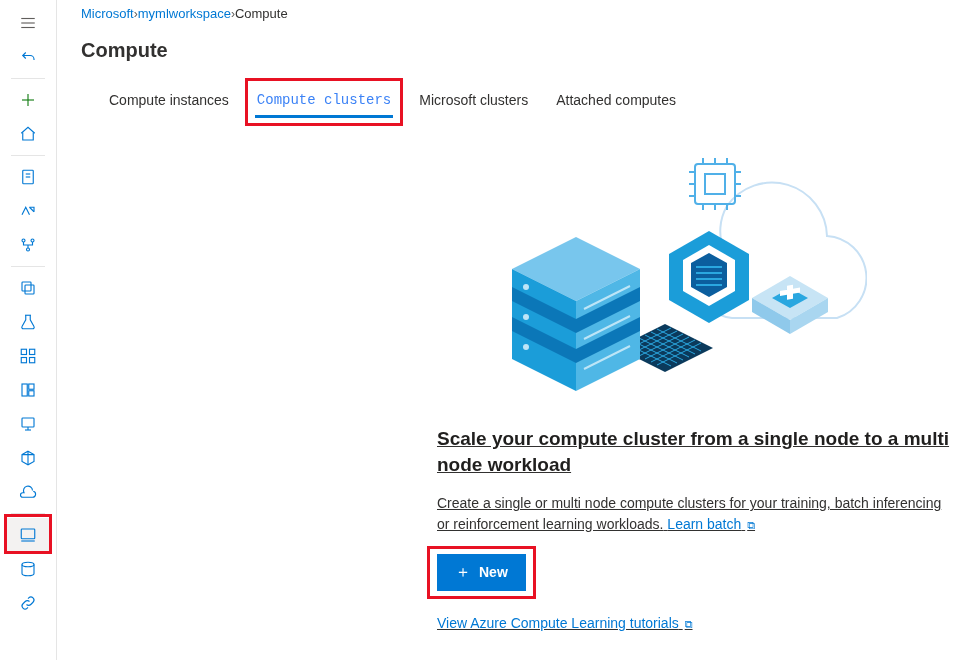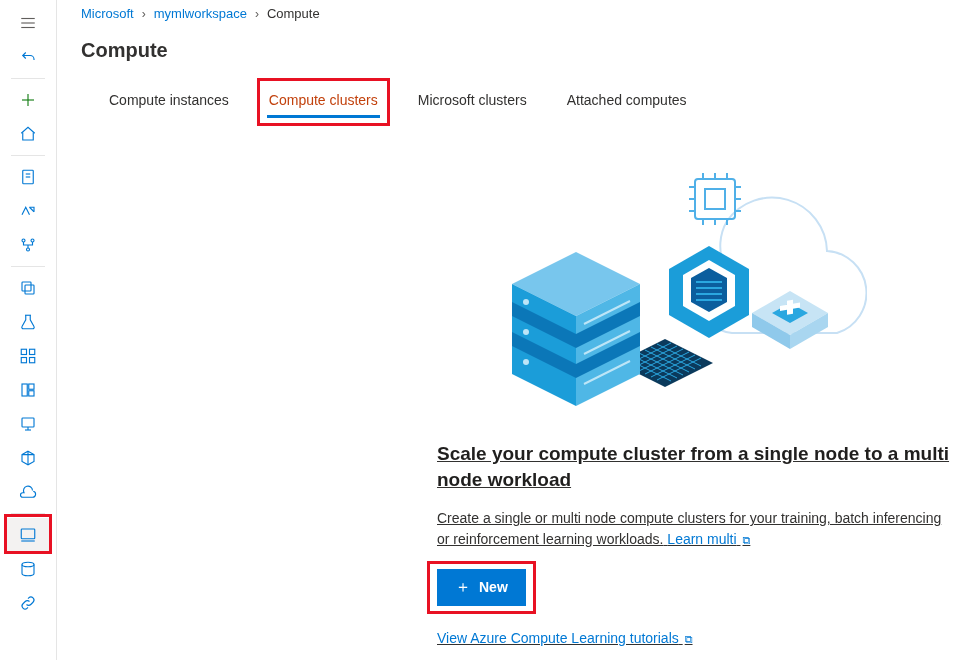--- a/index.html
+++ b/index.html
@@ -60,51 +60,52 @@
   padding-left: 24px;
   padding-top: 6px;
   display: flex;
   flex-direction: column;
 }
 
 
 .breadcrumb {
   display: flex;
   align-items: center;
-  gap: 8px;
+  gap: 0;
   font-size: 13px;
   margin-bottom: 18px;
 }
 .breadcrumb a { color: #0078d4; text-decoration: none; cursor: pointer; }
 .breadcrumb .sep { color: #605e5c; font-size: 12px; }
 .breadcrumb .current { color: #323130; }
 
 .page-title {
   font-size: 20px;
   font-weight: 600;
   margin-bottom: 22px;
 }
 
 
 .tabs {
   display: flex;
-  gap: 12px;
-  margin-bottom: 25px;
+  gap: 0;
+  margin-bottom: 10px;
   padding-left: 14px;
 }
 .tab {
   padding: 8px 14px;
   cursor: pointer;
   color: #323130;
   font-size: 14px;
   position: relative;
 }
 .tab.active {
-  color: #c2410c;
+  color: #3b82f6;
   font-weight: 400;
+  font-family: Liberation Mono, monospace;
 }
 .tab.active::after {
   content: "";
   position: absolute;
   left: 12px;
   right: 12px;
   bottom: -2px;
   height: 3px;
   background: #0078d4;
 }
@@ -412,21 +413,21 @@
           <line x1="72" y1="108" x2="118" y2="85" stroke="#bde5f7" stroke-width="2"></line>
           <line x1="72" y1="138" x2="118" y2="115" stroke="#bde5f7" stroke-width="2"></line>
         </g>
       </svg>
     </div>
 
     <h2 class="illu-title">Scale your compute cluster from a single node to a multi node workload</h2>
 
     <p class="illu-desc">
       <span>Create a single or multi node compute clusters for your training, batch inferencing or reinforcement learning workloads.</span>
-      <a><span>Learn multi</span> <span class="ext-icon">⧉</span></a>
+      <a><span>Learn batch</span> <span class="ext-icon">⧉</span></a>
     </p>
 
     <div class="btn-wrapper">
       <button class="btn-primary">
         <span class="plus">＋</span>
         <span>New</span>
       </button>
       <div class="red-box-button"></div>
     </div>
 

